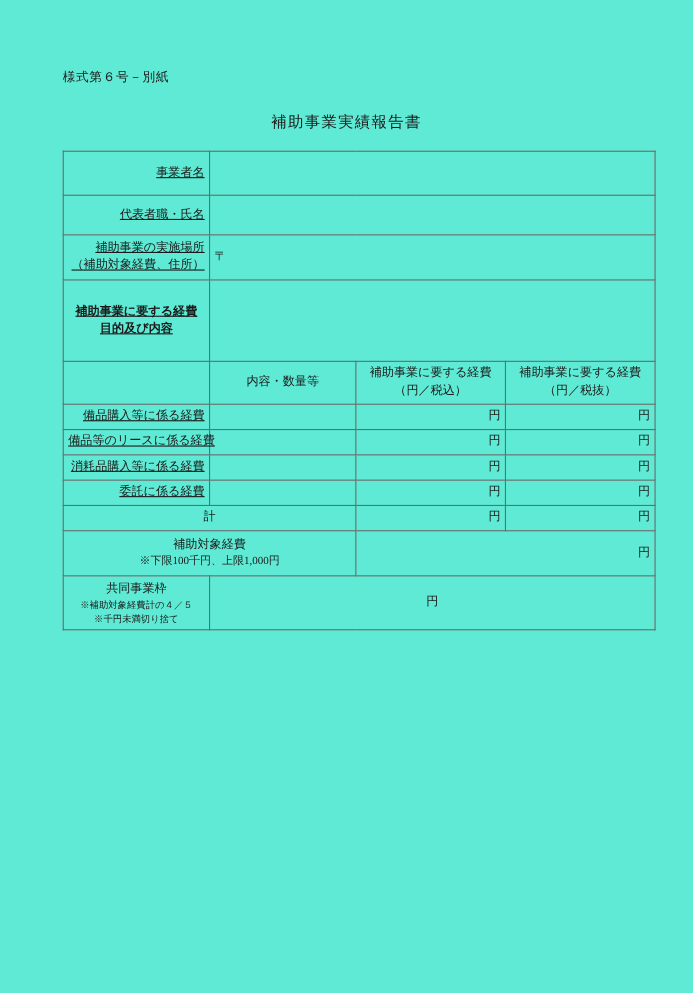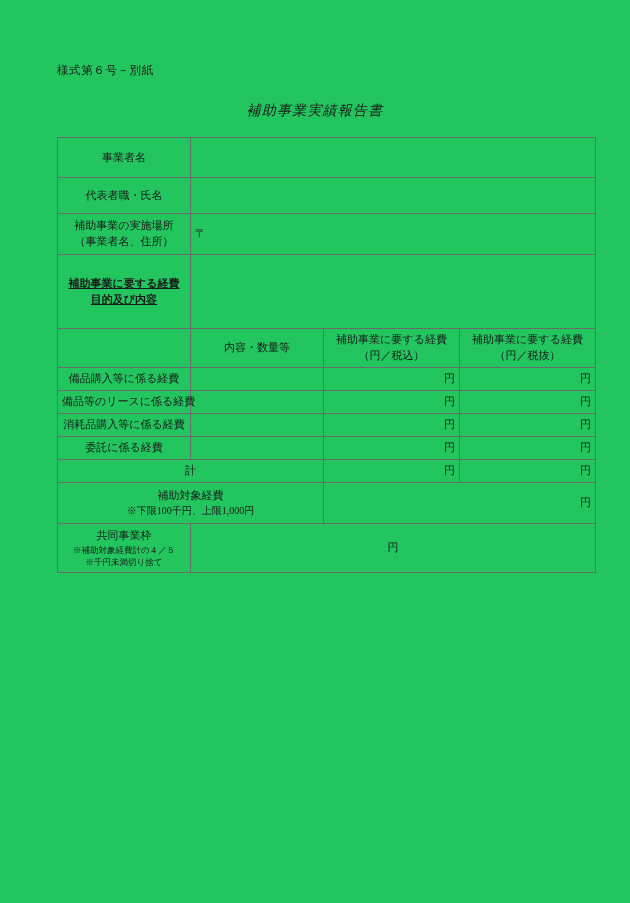--- a/index.html
+++ b/index.html
@@ -13,58 +13,58 @@
     font-family: "Liberation Serif", "DejaVu Serif", serif;
     color: #1a1a1a;
     position: relative;
     overflow: hidden;
   }
   .page {
     position: absolute;
     left: 0; top: 0;
     width: 630px;
     height: 903px;
-    background: #22c55e;
+    background: #5eead4;
   }
   .form-number {
     position: absolute;
     left: 57px;
     top: 63px;
     font-size: 11.5px;
     letter-spacing: 0.6px;
     white-space: nowrap;
   }
   .doc-title {
     position: absolute;
     left: 0;
     top: 102px;
     width: 630px;
     text-align: center;
     font-size: 14px;
     letter-spacing: 1.2px;
-    font-style: italic;
   }
   table.form {
     position: absolute;
     left: 57px;
     top: 137px;
     width: 538px;
     border-collapse: collapse;
     table-layout: fixed;
   }
   table.form td {
     border: 1px solid #6b6b6b;
     font-size: 11px;
     padding: 0 4px;
     vertical-align: middle;
     line-height: 1.45;
   }
   .lbl {
-    text-align: center;
+    text-align: right;
     white-space: nowrap;
+    text-decoration: underline;
   }
   .lbl-sm {
     font-size: 10px;
   }
   .lbl-xs {
     font-size: 8.5px;
   }
   .two-line {
     line-height: 1.5;
   }
@@ -134,21 +134,21 @@
       </tr>
 
       <tr>
         <td class="lbl" style="height:35px">代表者職・氏名</td>
         <td colspan="3"></td>
       </tr>
 
       <tr>
         <td class="lbl two-line" style="height:40px">
           <div>補助事業の実施場所</div>
-          <div>（事業者名、住所）</div>
+          <div>（補助対象経費、住所）</div>
         </td>
         <td colspan="3" class="postal">
           <span>〒</span>
           <span></span>
         </td>
       </tr>
 
 
       <tr>
         <td class="purpose-label" style="height:73px">

